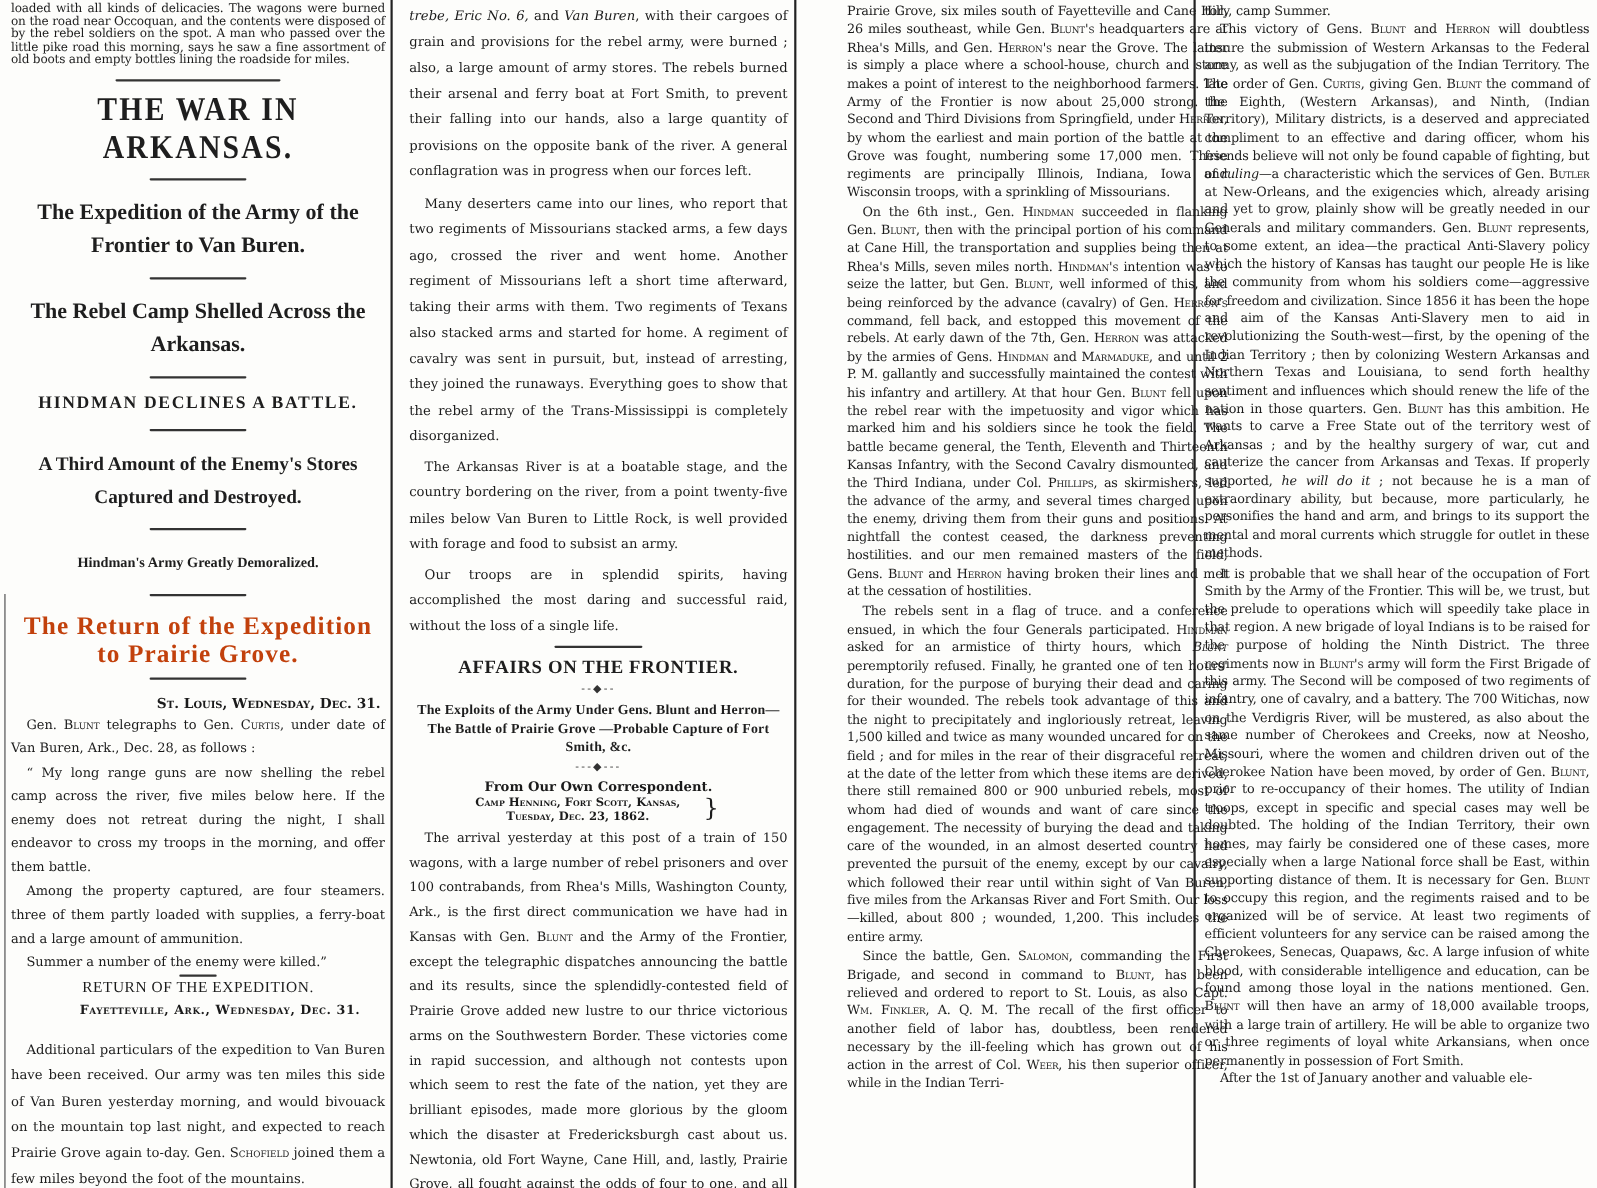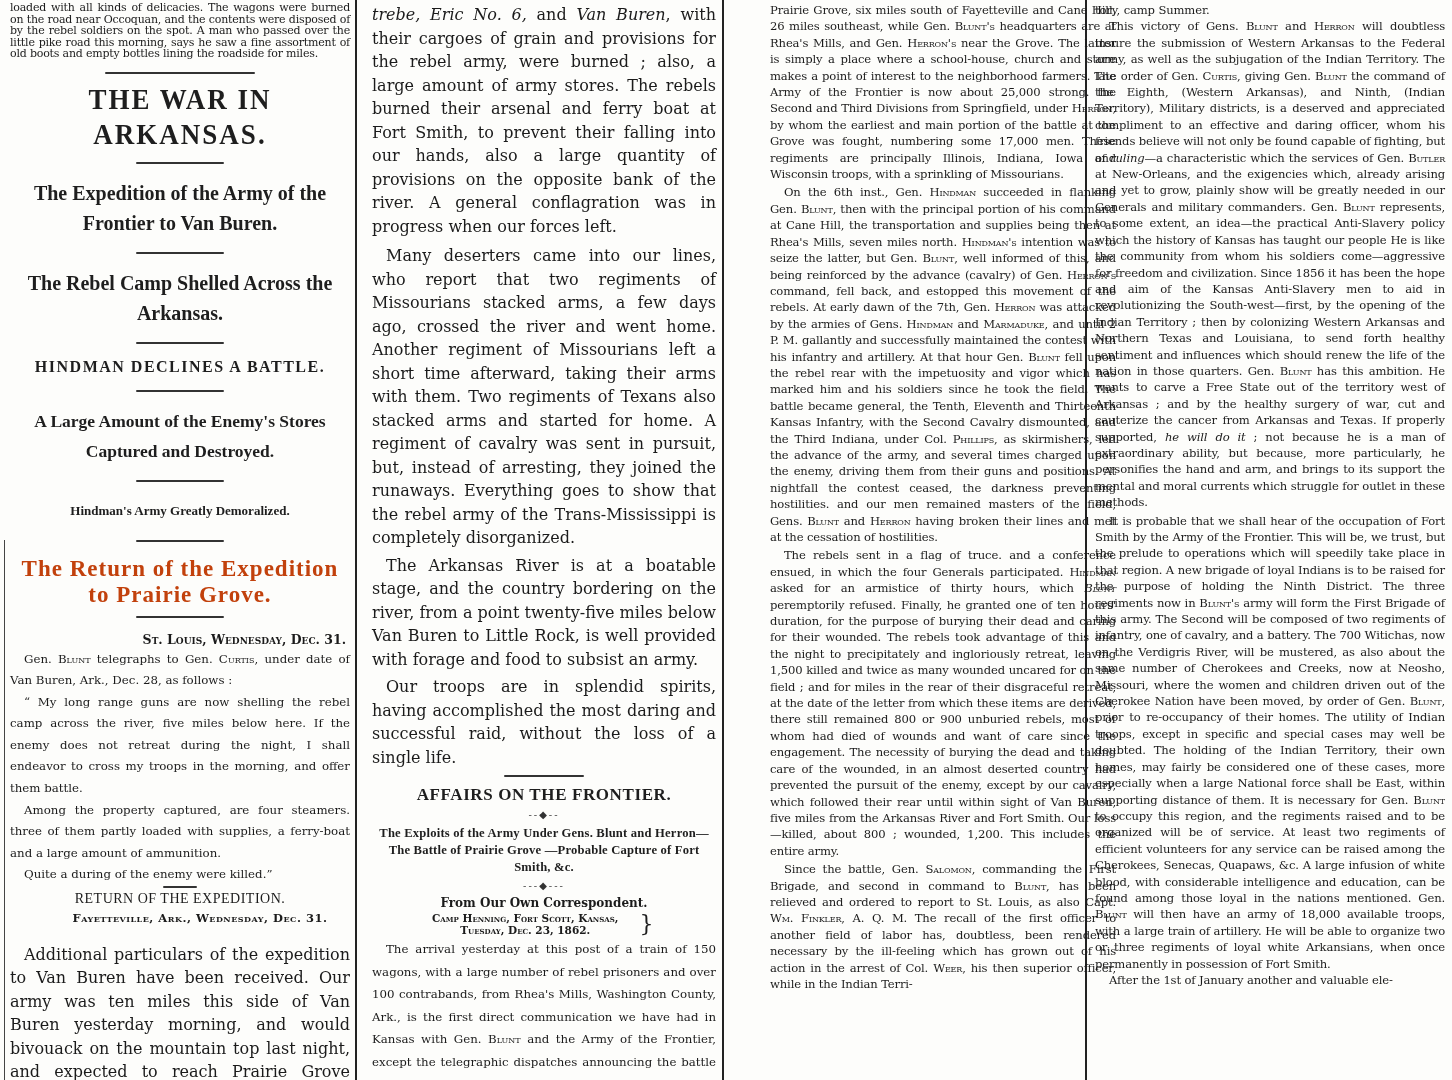--- a/index.html
+++ b/index.html
@@ -12,21 +12,21 @@
   .c3 { left: 764px; width: 356px; padding: 2px 4px 0 6px; }
   .c4 { left: 1089px; width: 360px; padding: 2px 4px 0 6px; }
   .rule-v { position: absolute; top: 0; width: 2px; background: #222; }
   .rv1 { left: 355px; height: 1080px; }
   .rv2 { left: 722px; height: 1080px; }
   .rv3 { left: 1085px; height: 1080px; }
   .rv0 { left: 4px; top: 540px; height: 540px; width: 1px; background:#444; }
   p { margin: 0; font-size: 11.6px; line-height: 15.6px; text-align: justify; font-weight: normal;
       font-family: "DejaVu Serif", serif; letter-spacing: -0.15px; }
   p.ind { text-indent: 14px; }
-  p.big { font-size: 16px; line-height: 23.5px; letter-spacing: 0; }
+  p.big { font-size: 12px; line-height: 23.5px; letter-spacing: 0; }
   p.mid { font-size: 11.8px; line-height: 21.6px; letter-spacing: 0; }
   p.small { font-size: 11px; line-height: 11.5px; letter-spacing: -0.2px; }
   .sc { font-variant: small-caps; }
   .it { font-style: italic; }
   .hl { text-align: center; font-family: "Liberation Serif", serif; font-weight: bold; margin: 0; color: #1e1e1e; }
   .h-main { font-size: 27px; letter-spacing: 2px; margin-top: 12px; transform: scaleY(1.12); }
   .h-sub { font-size: 20px; line-height: 30px; }
   .h-caps { font-size: 16px; letter-spacing: 1.5px; }
   .h-deck { font-size: 17.5px; line-height: 30px; }
   .h-outline { font-size: 23px; line-height: 26px; letter-spacing: 1px; color: #c2410c; }
@@ -56,32 +56,32 @@
     <p class="small">loaded with all kinds of delicacies. The wagons were burned on the road near Occoquan, and the contents were disposed of by the rebel soldiers on the spot. A man who passed over the little pike road this morning, says he saw a fine assortment of old boots and empty bottles lining the roadside for miles.</p>
     <div class="dash" style="width:150px;margin:12px auto 8px"></div>
     <h1 class="hl h-main">THE WAR IN ARKANSAS.</h1>
     <div class="dash"></div>
     <h2 class="hl h-sub">The Expedition of the Army of the Frontier to Van Buren.</h2>
     <div class="dash"></div>
     <h2 class="hl h-sub">The Rebel Camp Shelled Across the Arkansas.</h2>
     <div class="dash"></div>
     <h3 class="hl h-caps">HINDMAN DECLINES A BATTLE.</h3>
     <div class="dash"></div>
-    <h3 class="hl h-deck">A Large Amount of the Enemy's Stores Captured and Destroyed.</h3>
+    <h3 class="hl h-deck">A Third Amount of the Enemy's Stores Captured and Destroyed.</h3>
     <div class="dash"></div>
     <h3 class="hl h-sub" style="font-size:13px">Hindman's Army Greatly Demoralized.</h3>
     <div class="dash"></div>
     <h3 class="hl h-outline">The Return of the Expedition to Prairie Grove.</h3>
     <div class="dash" style="margin:8px auto 0"></div>
 
     <div class="dateline sc">St. Louis, Wednesday, Dec. 31.</div>
     <p class="mid ind"><span>Gen. </span><span class="sc">Blunt</span><span> telegraphs to Gen. </span><span class="sc">Curtis</span><span>, under date of Van Buren, Ark., Dec. 28, as follows :</span></p>
     <p class="mid ind">“ My long range guns are now shelling the rebel camp across the river, five miles below here. If the enemy does not retreat during the night, I shall endeavor to cross my troops in the morning, and offer them battle.</p>
     <p class="mid ind">Among the property captured, are four steamers. three of them partly loaded with supplies, a ferry-boat and a large amount of ammunition.</p>
-    <p class="mid ind">Quite a during of the enemy were killed.”</p>
+    <p class="mid ind">Summer a number of the enemy were killed.”</p>
     <div class="dash short" style="margin:0 auto 3px;width:34px"></div>
     <div class="sec-head">RETURN OF THE EXPEDITION.</div>
     <div class="dateline2 sc">Fayetteville, Ark., Wednesday, Dec. 31.</div>
     <p class="big ind"><span>Additional particulars of the expedition to Van Buren have been received. Our army was ten miles this side of Van Buren yesterday morning, and would bivouack on the mountain top last night, and expected to reach Prairie Grove again to-day. Gen. </span><span class="sc">Schofield</span><span> joined them a few miles beyond the foot of the mountains.</span></p>
 
   </div>
 
   <div class="col c2">
     <p class="big"><span class="it">trebe, Eric No. 6,</span><span> and </span><span class="it">Van Buren</span><span>, with their cargoes of grain and provisions for the rebel army, were burned ; also, a large amount of army stores. The rebels burned their arsenal and ferry boat at Fort Smith, to prevent their falling into our hands, also a large quantity of provisions on the opposite bank of the river. A general conflagration was in progress when our forces left.</span></p>
     <p class="big ind" style="margin-top:6px">Many deserters came into our lines, who report that two regiments of Missourians stacked arms, a few days ago, crossed the river and went home. Another regiment of Missourians left a short time afterward, taking their arms with them. Two regiments of Texans also stacked arms and started for home. A regiment of cavalry was sent in pursuit, but, instead of arresting, they joined the runaways. Everything goes to show that the rebel army of the Trans-Mississippi is completely disorganized.</p>

